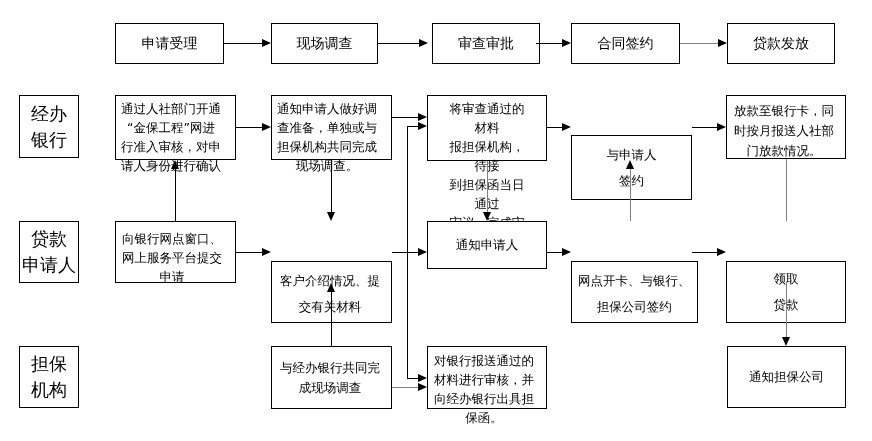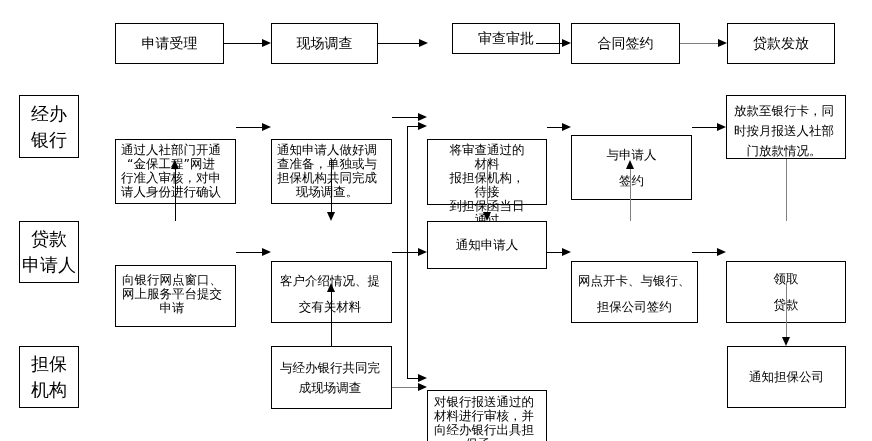--- a/index.html
+++ b/index.html
@@ -10,21 +10,21 @@
   }
   .box{
     position:absolute;box-sizing:border-box;border:1px solid #000;background:#fff;
     display:flex;font-size:12.5px;
   }
   .box .t{white-space:pre-line;display:block;text-align:center;}
   .c{align-items:center;justify-content:center;text-align:center;}
   .tl{align-items:flex-start;justify-content:flex-start;text-align:left;}
   .phase{font-size:14px;}
   .lane{font-size:18px;line-height:26px;}
-  .lh16{line-height:14px;margin-top:44px;}
+  .lh16{line-height:19px;}
   .lh20{line-height:20px;}
   .lh26{line-height:26px;margin-top:40px;}
   .hline,.vline{position:absolute;background:#000;}
   .hline{height:1px;}
   .vline{width:1px;}
   .gray{background:#808080;}
   .ar,.al,.au,.ad{position:absolute;width:0;height:0;}
   .ar{border-top:4px solid transparent;border-bottom:4px solid transparent;border-left:9px solid #000;}
   .au{border-left:4px solid transparent;border-right:4px solid transparent;border-bottom:9px solid #000;}
   .ad{border-left:4px solid transparent;border-right:4px solid transparent;border-top:9px solid #000;}
@@ -33,21 +33,21 @@
 <body>
 
 <div class="canvas">
 
   <div class="box c phase" style="left:115px;top:23px;width:109px;height:41px">
       <span class="t">申请受理</span>
     </div>
   <div class="box c phase" style="left:271px;top:23px;width:107px;height:41px">
       <span class="t">现场调查</span>
     </div>
-  <div class="box c phase" style="left:452px;top:23px;width:108px;height:31px">
+  <div class="box c phase" style="left:432px;top:23px;width:108px;height:41px">
       <span class="t">审查审批</span>
     </div>
   <div class="box c phase" style="left:571px;top:23px;width:109px;height:41px">
       <span class="t">合同签约</span>
     </div>
   <div class="box c phase" style="left:727px;top:23px;width:108px;height:41px">
       <span class="t">贷款发放</span>
     </div>
 
   <div class="box c lane" style="left:19px;top:95px;width:60px;height:63px">

